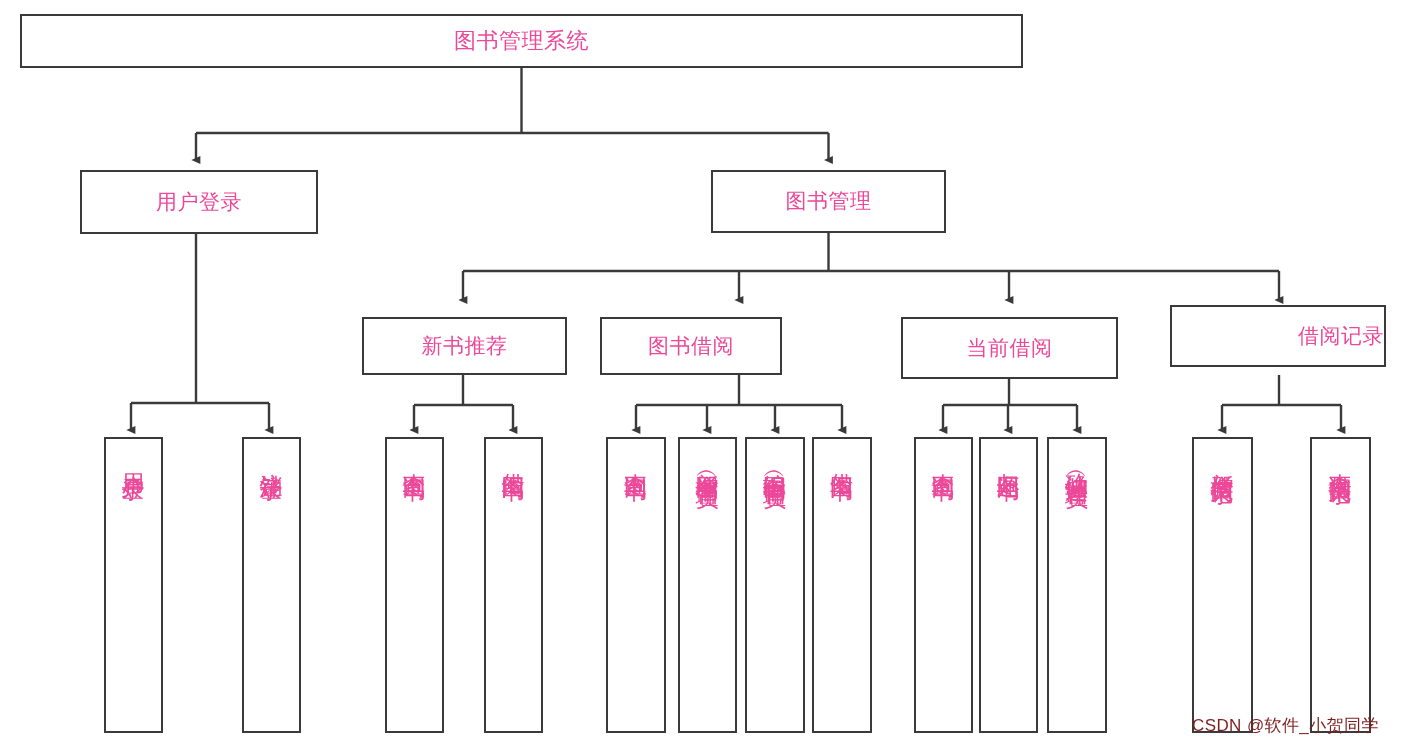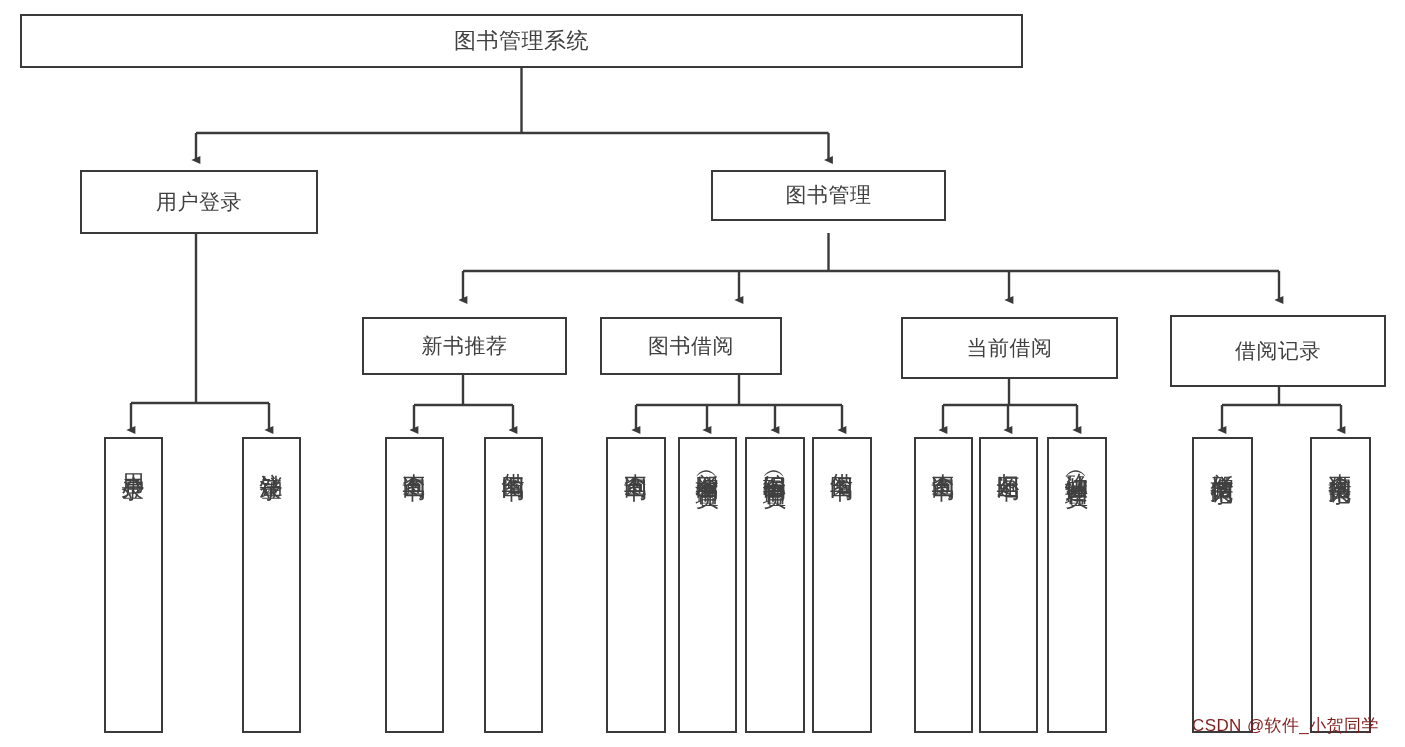--- a/index.html
+++ b/index.html
@@ -27,21 +27,21 @@
     pointer-events: none;
   }
   .node {
     position: absolute;
     box-sizing: border-box;
     background: #ffffff;
     border: 2px solid #3a3a3a;
     display: flex;
     align-items: center;
     justify-content: center;
-    color: #404040;
+    color: #ec4899;
     text-align: center;
   }
   .node .label {
     display: block;
     line-height: 1.18;
   }
   
   .node.h .label {
     font-size: 21px;
     letter-spacing: 0.5px;
@@ -125,34 +125,34 @@
     </g>
   </svg>
 
   <div class="node h root" style="left:20px; top:14px; width:1003px; height:54px;">
     <span class="label">图书管理系统</span>
   </div>
 
   <div class="node h" style="left:80px; top:170px; width:238px; height:64px;">
     <span class="label">用户登录</span>
   </div>
-  <div class="node h" style="left:711px; top:170px; width:235px; height:51px;">
+  <div class="node h" style="left:711px; top:170px; width:235px; height:63px;">
     <span class="label">图书管理</span>
   </div>
 
   <div class="node h" style="left:362px; top:317px; width:205px; height:58px;">
     <span class="label">新书推荐</span>
   </div>
   <div class="node h" style="left:600px; top:317px; width:182px; height:58px;">
     <span class="label">图书借阅</span>
   </div>
   <div class="node h" style="left:901px; top:317px; width:217px; height:62px;">
     <span class="label">当前借阅</span>
   </div>
-  <div class="node h" style="left:1170px; top:315px; width:216px; height:72px;">
+  <div class="node h" style="left:1170px; top:305px; width:216px; height:62px;justify-content:flex-end;">
     <span class="label">借阅记录</span>
   </div>
 
   <div class="node v" style="left:104px; top:437px; width:59px; height:296px;">
     <span class="label">用户登录</span>
   </div>
   <div class="node v" style="left:242px; top:437px; width:59px; height:296px;">
     <span class="label">注销登录</span>
   </div>
 

